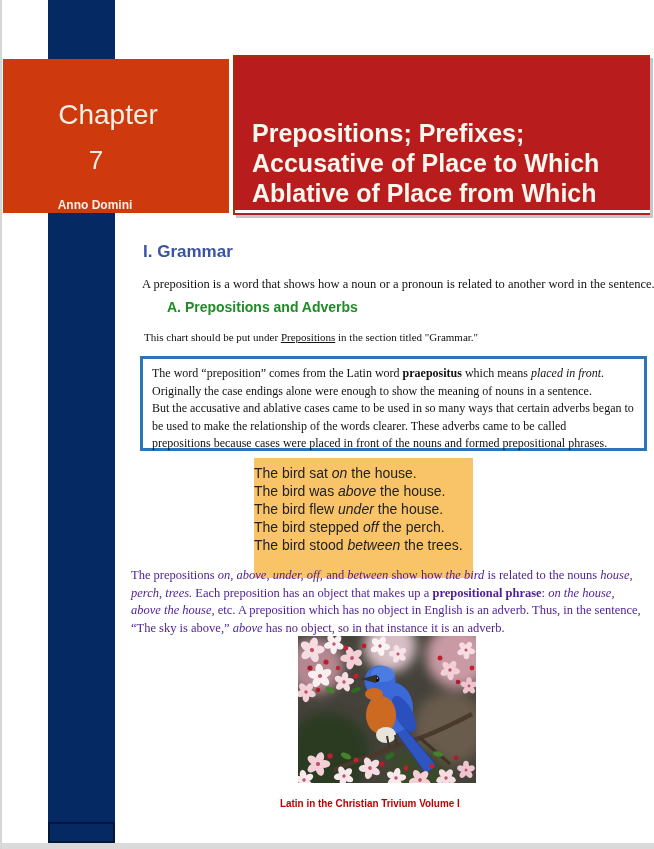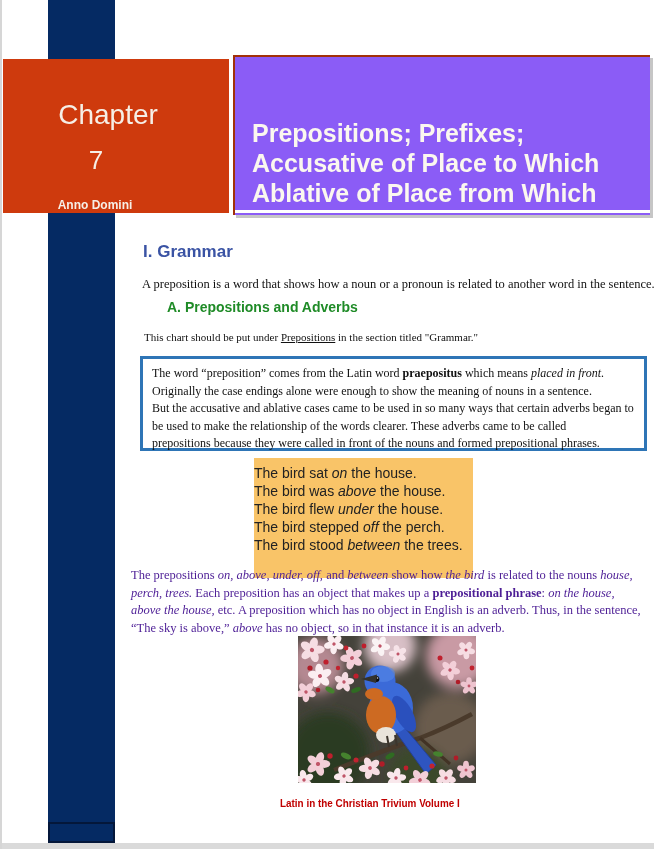--- a/index.html
+++ b/index.html
@@ -13,21 +13,21 @@
   #navy-bar{left:46px;top:0;width:67px;height:844px;background:#052a63;}
   #navy-bottom-box{left:46px;top:822px;width:67px;height:21px;background:#052a63;
     border:2px solid #04173a;box-sizing:border-box;}
   
   #chapter-box{left:1px;top:59px;width:226px;height:154px;background:#ce3a0d;
     font-family:"Liberation Sans",sans-serif;color:#f6efe6;}
   #chapter-label{left:0;top:40px;width:210px;text-align:center;font-size:28px;}
   #chapter-number{left:0;top:86px;width:186px;text-align:center;font-size:26px;}
   #chapter-imprint{left:0;top:139px;width:184px;text-align:center;font-size:12px;font-weight:bold;}
   
-  #title-box{left:231px;top:55px;width:417px;height:160px;background:#8b5cf6;
+  #title-box{left:231px;top:55px;width:417px;height:160px;background:#b91c1c;
     border-top:2px solid #a23109;border-left:2px solid #a23109;box-sizing:border-box;
     box-shadow:3px 3px 0 #c6c6c6;}
   #title-rule{left:0;right:0;bottom:2px;height:3px;background:#ffffff;}
   #title-lines{left:17px;bottom:7px;font-family:"Liberation Sans",sans-serif;
     font-weight:bold;font-size:25px;line-height:30px;color:#fbf7ef;}
   
   #grammar-heading{left:141px;top:242px;font-family:"Liberation Sans",sans-serif;
     font-weight:bold;font-size:17px;color:#3a53a4;}
   #intro-line{left:140px;top:277px;font-size:12.5px;white-space:nowrap;color:#111;}
   #sub-heading{left:165px;top:299px;font-family:"Liberation Sans",sans-serif;
@@ -84,21 +84,21 @@
 
   <div id="chart-note" class="abs">
       <div class="tline"><span>This chart should be put under </span><span class="st-u">Prepositions</span><span> in the section titled "Grammar."</span></div>
     </div>
 
   <div id="definition-box" class="abs">
       <div class="tline"><span>The word “preposition” comes from the Latin word </span><span class="st-b">praepositus</span><span> which means </span><span class="st-i">placed in front.</span></div>
       <div class="tline"><span>Originally the case endings alone were enough to show the meaning of nouns in a sentence.</span></div>
       <div class="tline"><span>But the accusative and ablative cases came to be used in so many ways that certain adverbs began to</span></div>
       <div class="tline"><span>be used to make the relationship of the words clearer. These adverbs came to be called</span></div>
-      <div class="tline"><span>prepositions because they were called in front of the nouns and formed prepositional phrases.</span></div>
+      <div class="tline"><span>prepositions because cases were placed in front of the nouns and formed prepositional phrases.</span></div>
     </div>
 
   <div id="examples-box" class="abs">
       <div class="tline"><span>The bird sat </span><span class="st-i">on</span><span> the house.</span></div>
       <div class="tline"><span>The bird was </span><span class="st-i">above</span><span> the house.</span></div>
       <div class="tline"><span>The bird flew </span><span class="st-i">under</span><span> the house.</span></div>
       <div class="tline"><span>The bird stepped </span><span class="st-i">off</span><span> the perch.</span></div>
       <div class="tline"><span>The bird stood </span><span class="st-i">between</span><span> the trees.</span></div>
     </div>
 

